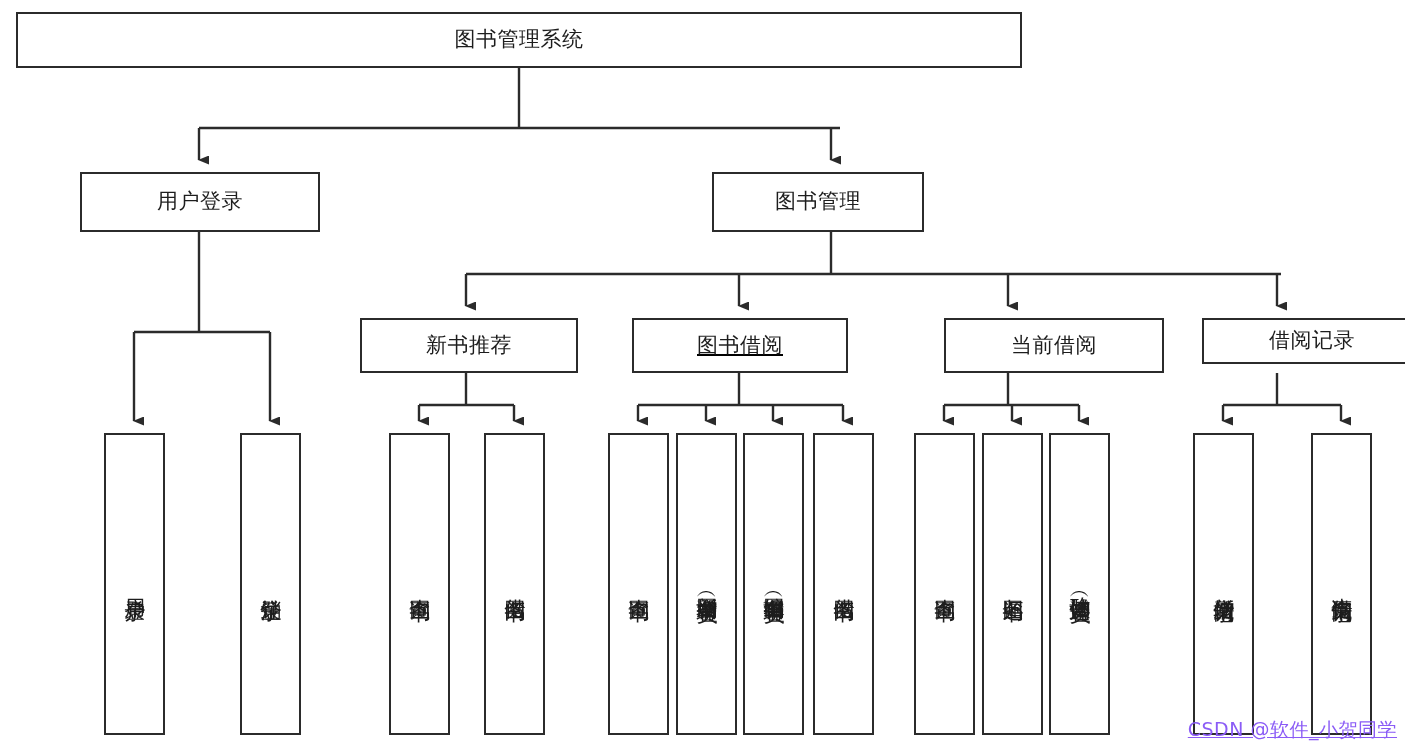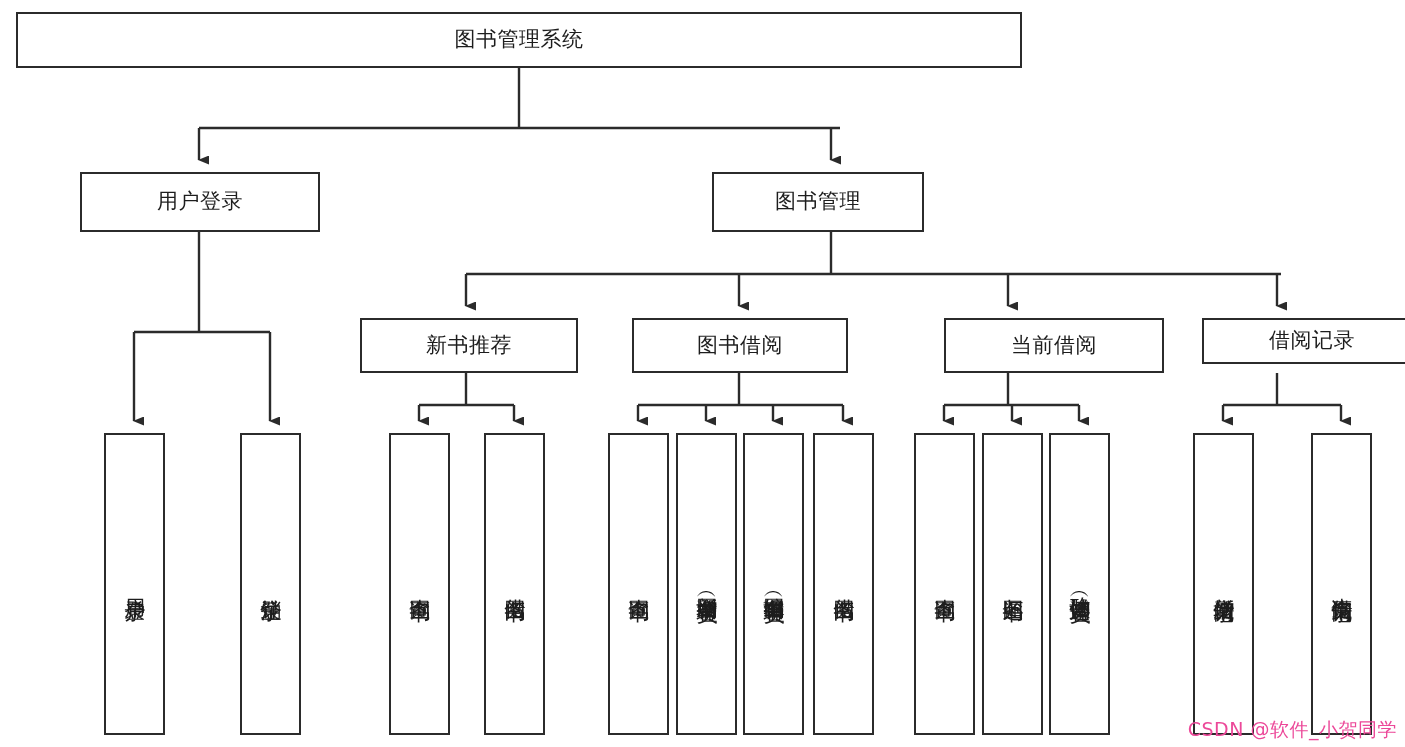--- a/index.html
+++ b/index.html
@@ -63,23 +63,24 @@
     top: 0;
     width: 1405px;
     height: 747px;
     pointer-events: none;
   }
   .watermark {
     position: absolute;
     right: 8px;
     bottom: 4px;
     font-size: 19px;
-    color: #ec4899;
+    color: #8b5cf6;
     white-space: nowrap;
     letter-spacing: 0.5px;
+    text-decoration: underline;
   }
 </style>
 </head>
 <body>
 
 <div id="diagram-root">
 
   <svg class="connectors" viewBox="0 0 1405 747">
     <defs>
       <marker id="arrowhead" markerWidth="9" markerHeight="11" refX="4.5" refY="10" orient="auto" markerUnits="userSpaceOnUse">
@@ -137,21 +138,21 @@
   <div class="node-box" style="left:80px; top:172px; width:240px; height:60px;">
     <span class="node-label-h">用户登录</span>
   </div>
   <div class="node-box" style="left:712px; top:172px; width:212px; height:60px;">
     <span class="node-label-h">图书管理</span>
   </div>
 
   <div class="node-box" style="left:360px; top:318px; width:218px; height:55px;">
     <span class="node-label-h">新书推荐</span>
   </div>
-  <div class="node-box" style="left:632px; top:318px; width:216px; height:55px;">
+  <div class="node-box" style="left:632px; top:318px; width:216px; height:55px;text-decoration:underline;">
     <span class="node-label-h">图书借阅</span>
   </div>
   <div class="node-box" style="left:900px; top:318px; width:220px; height:55px;margin-left:44px;">
     <span class="node-label-h">当前借阅</span>
   </div>
   <div class="node-box" style="left:1202px; top:318px; width:220px; height:46px;">
     <span class="node-label-h">借阅记录</span>
   </div>
 
   <div class="node-box leaf" style="left:104px; top:433px; width:61px; height:302px;">

